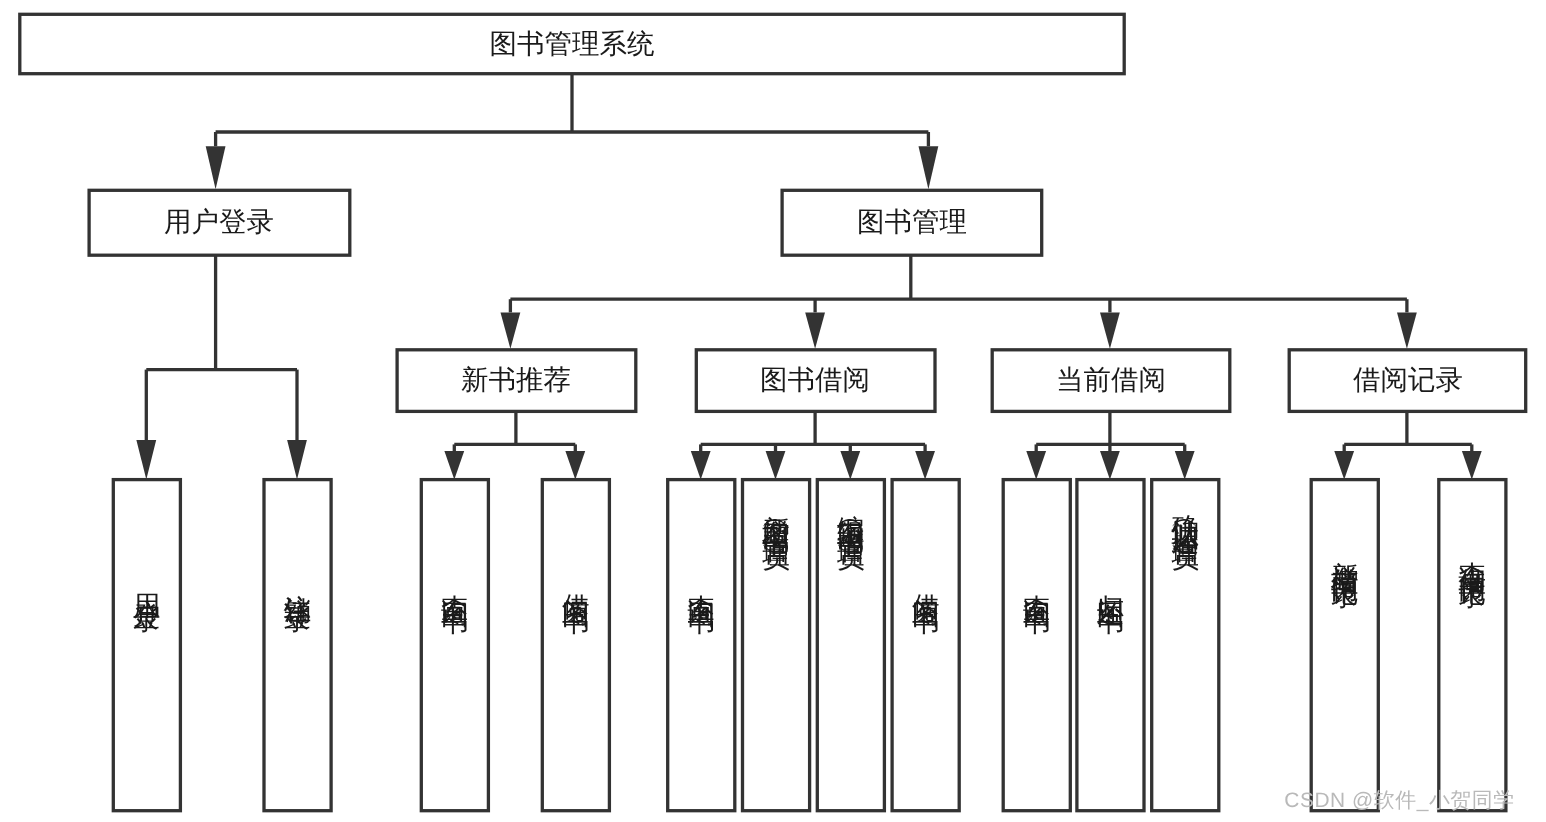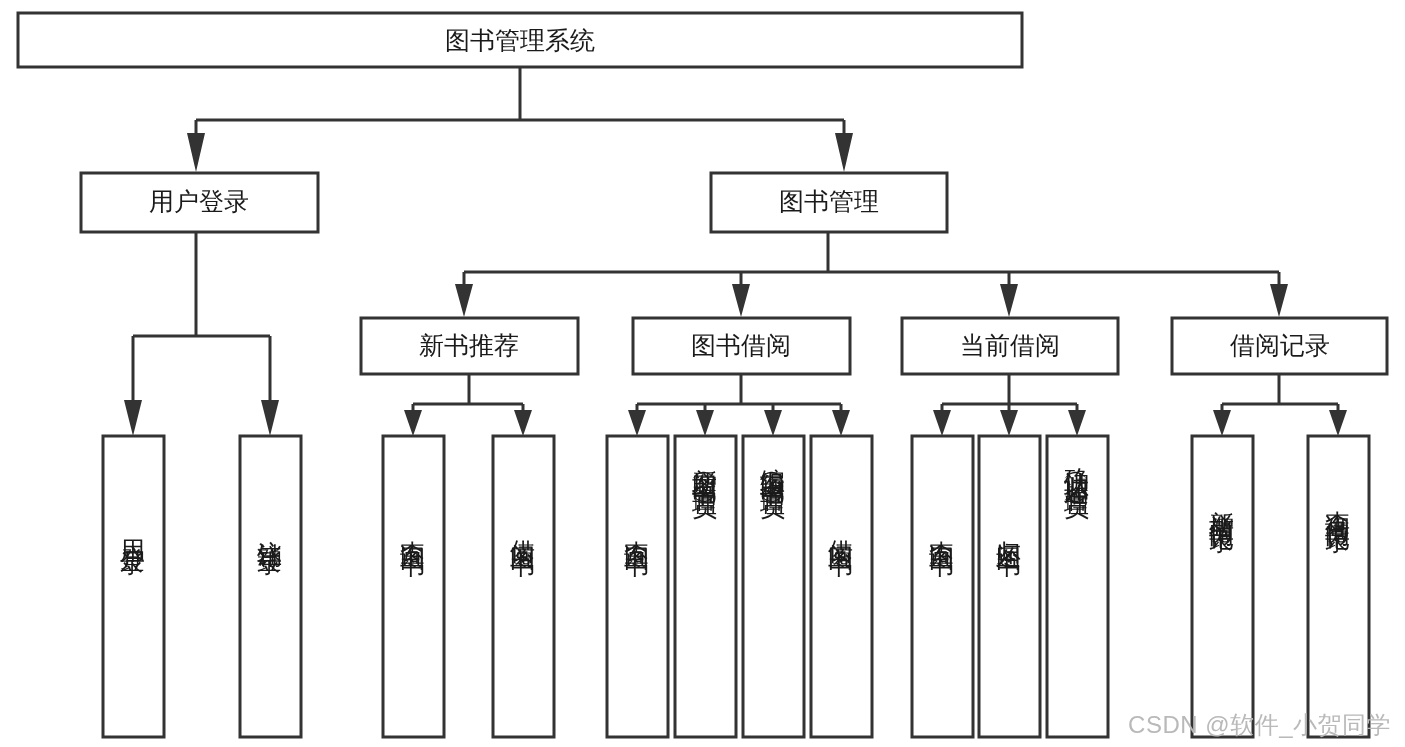--- a/index.html
+++ b/index.html
@@ -52,24 +52,24 @@
     font-family: "Liberation Sans", "DejaVu Sans", sans-serif;
     font-size: 25px;
     fill: #1a1a1a;
     writing-mode: vertical-rl;
     text-orientation: upright;
     glyph-orientation-vertical: 0deg;
     letter-spacing: 4px;
   }
   .watermark {
     position: absolute;
-    right: 14px;
+    right: 28px;
     bottom: 6px;
     font-family: "Liberation Sans", "DejaVu Sans", sans-serif;
-    font-size: 24px;
+    font-size: 19px;
     color: #b9b9b9;
     white-space: nowrap;
     user-select: none;
     letter-spacing: 0.5px;
     margin-left: 48px;
   }
 </style>
 </head>
 <body>
 

